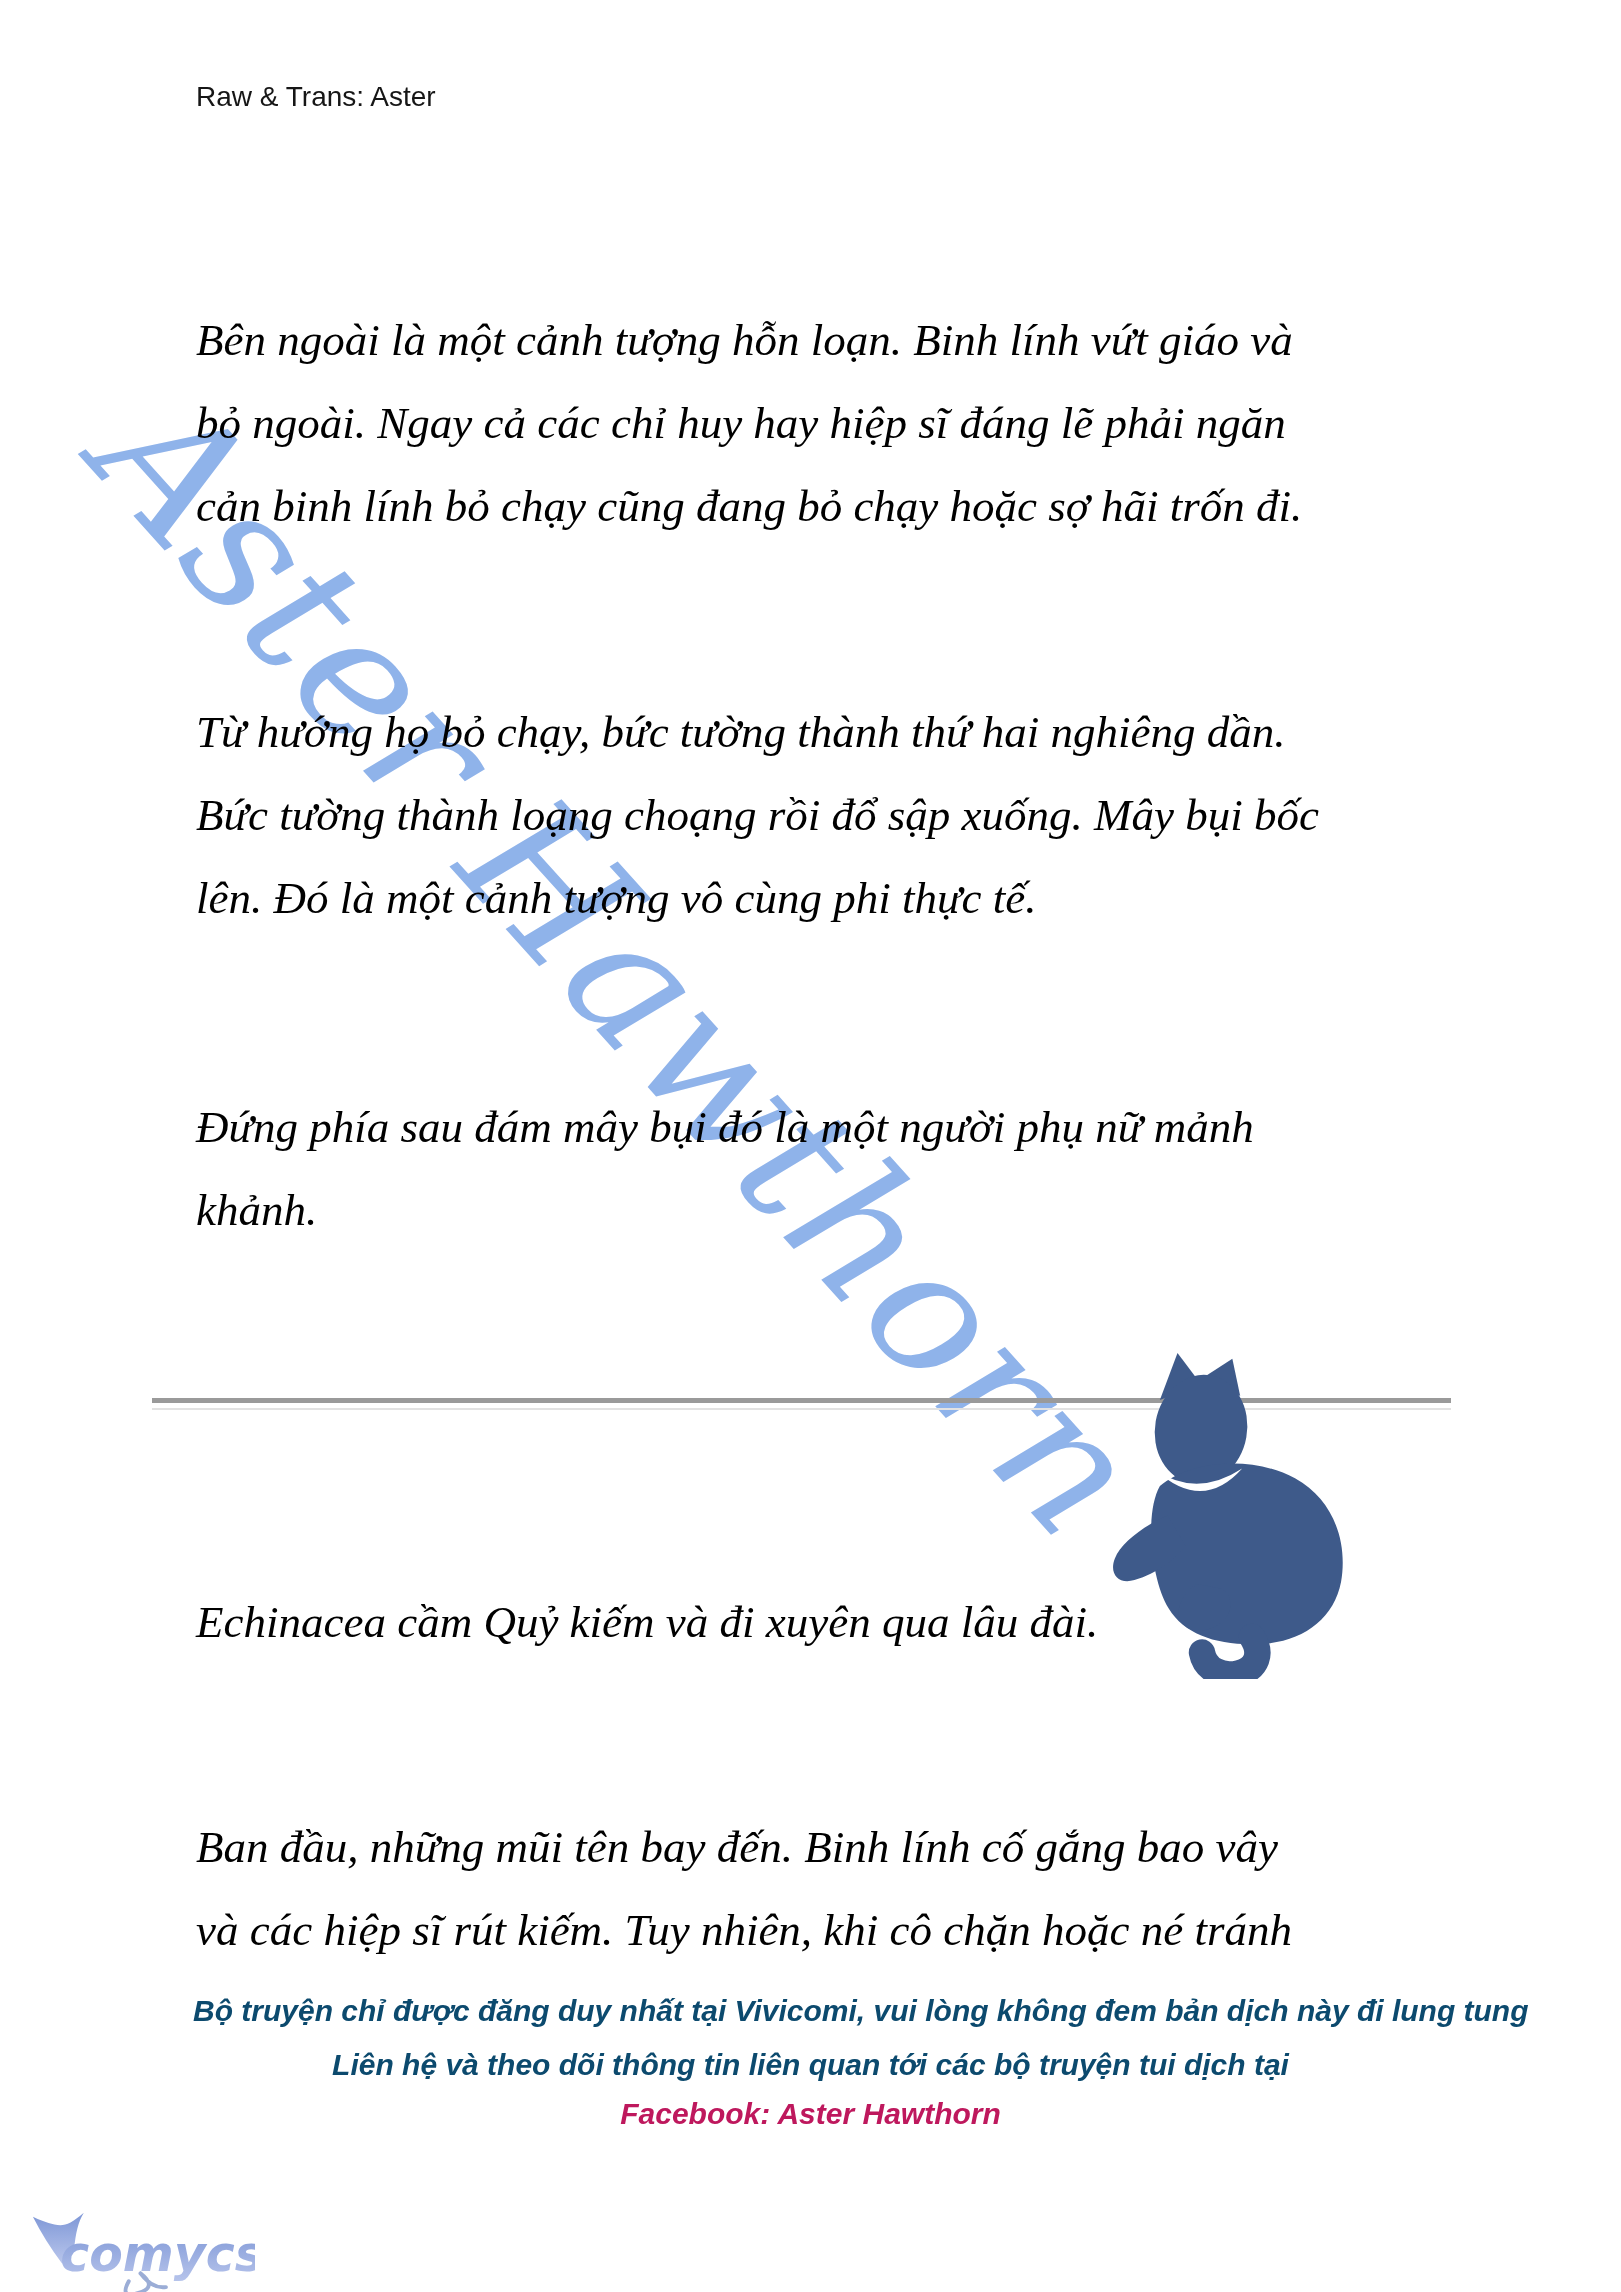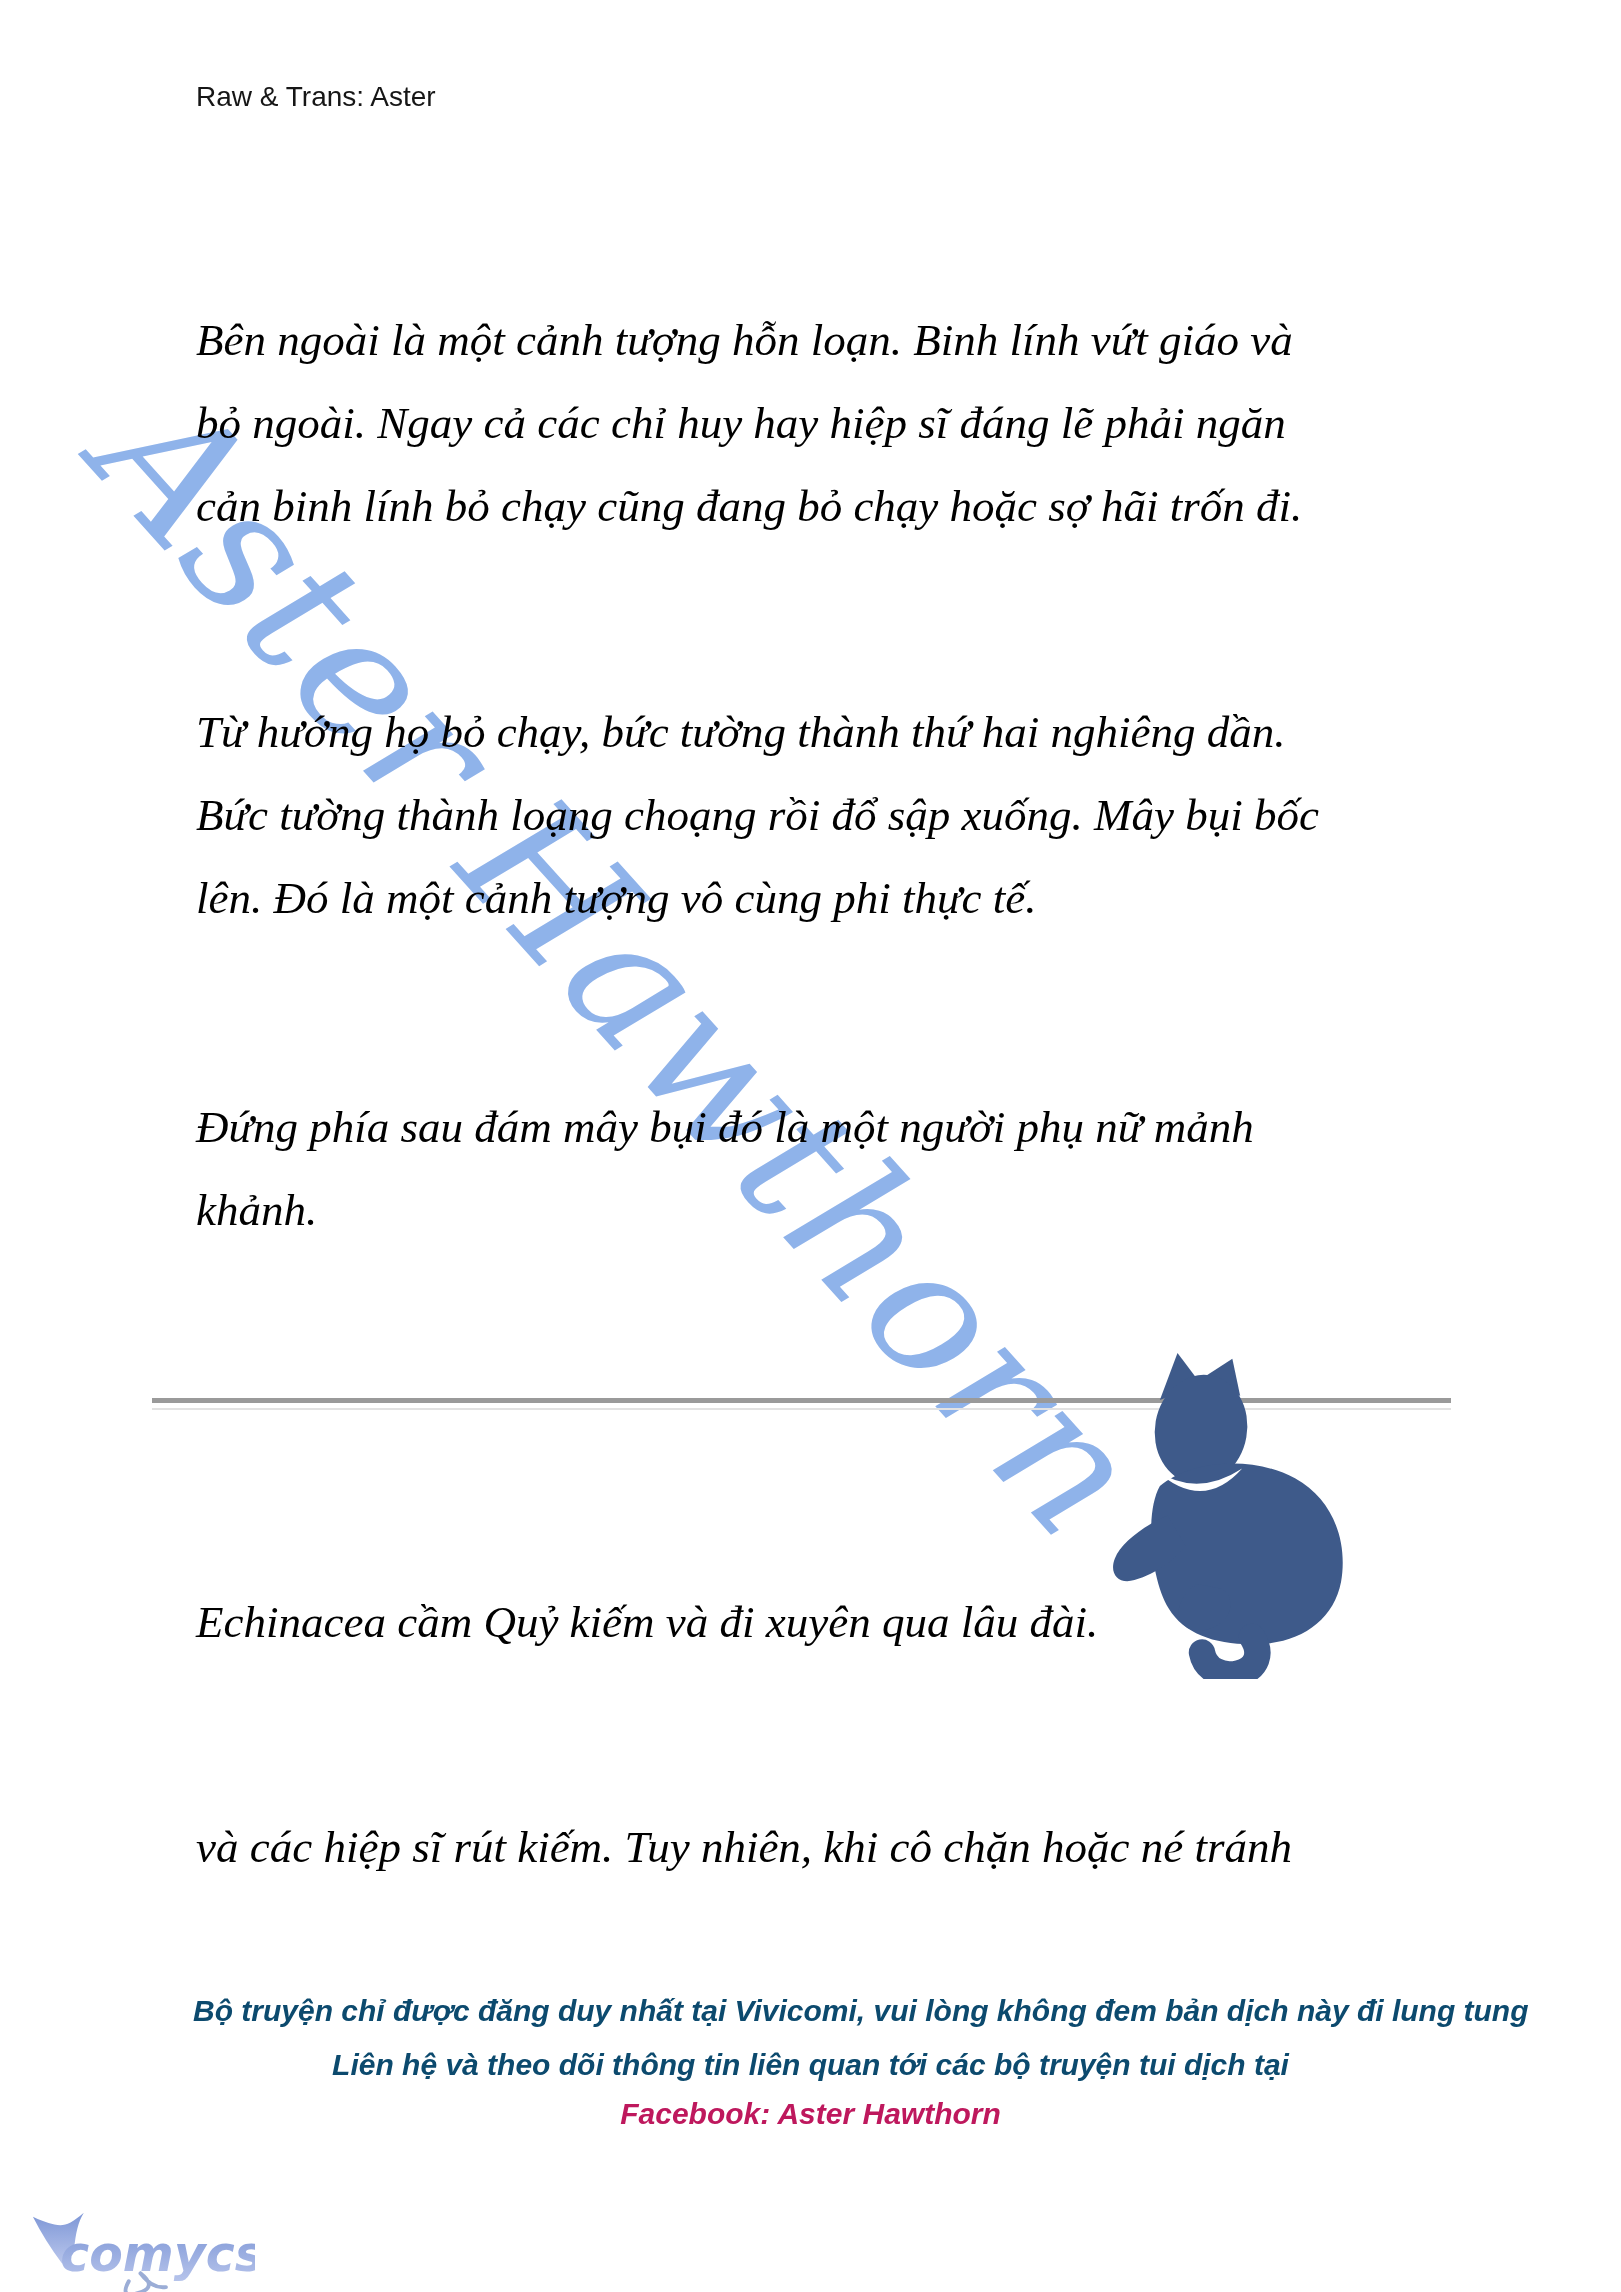--- a/index.html
+++ b/index.html
@@ -145,20 +145,21 @@
 
       <path d="M54 122 Q 96 150 142 120 Q 102 165 54 122 Z" fill="#ffffff"></path>
     </svg>
   </div>
 
   <div class="para p4">
     <div class="bodyline">Echinacea cầm Quỷ kiếm và đi xuyên qua lâu đài.</div>
   </div>
 
   <div class="para p5">
+    <div class="bodyline">Ban đầu, những mũi tên bay đến. Binh lính cố gắng bao vây</div>
     <div class="bodyline">và các hiệp sĩ rút kiếm. Tuy nhiên, khi cô chặn hoặc né tránh</div>
   </div>
 
   <div class="footer f1" style="color:#0c4a6e">Bộ truyện chỉ được đăng duy nhất tại Vivicomi, vui lòng không đem bản dịch này đi lung tung</div>
   <div class="footer f2" style="color:#0c4a6e">Liên hệ và theo dõi thông tin liên quan tới các bộ truyện tui dịch tại</div>
   <div class="footer f3" style="color:#be185d">Facebook: Aster Hawthorn</div>
 
   <div class="logo">
     <svg width="230" height="89" viewBox="0 0 235 91" xmlns="http://www.w3.org/2000/svg">
       <defs>

